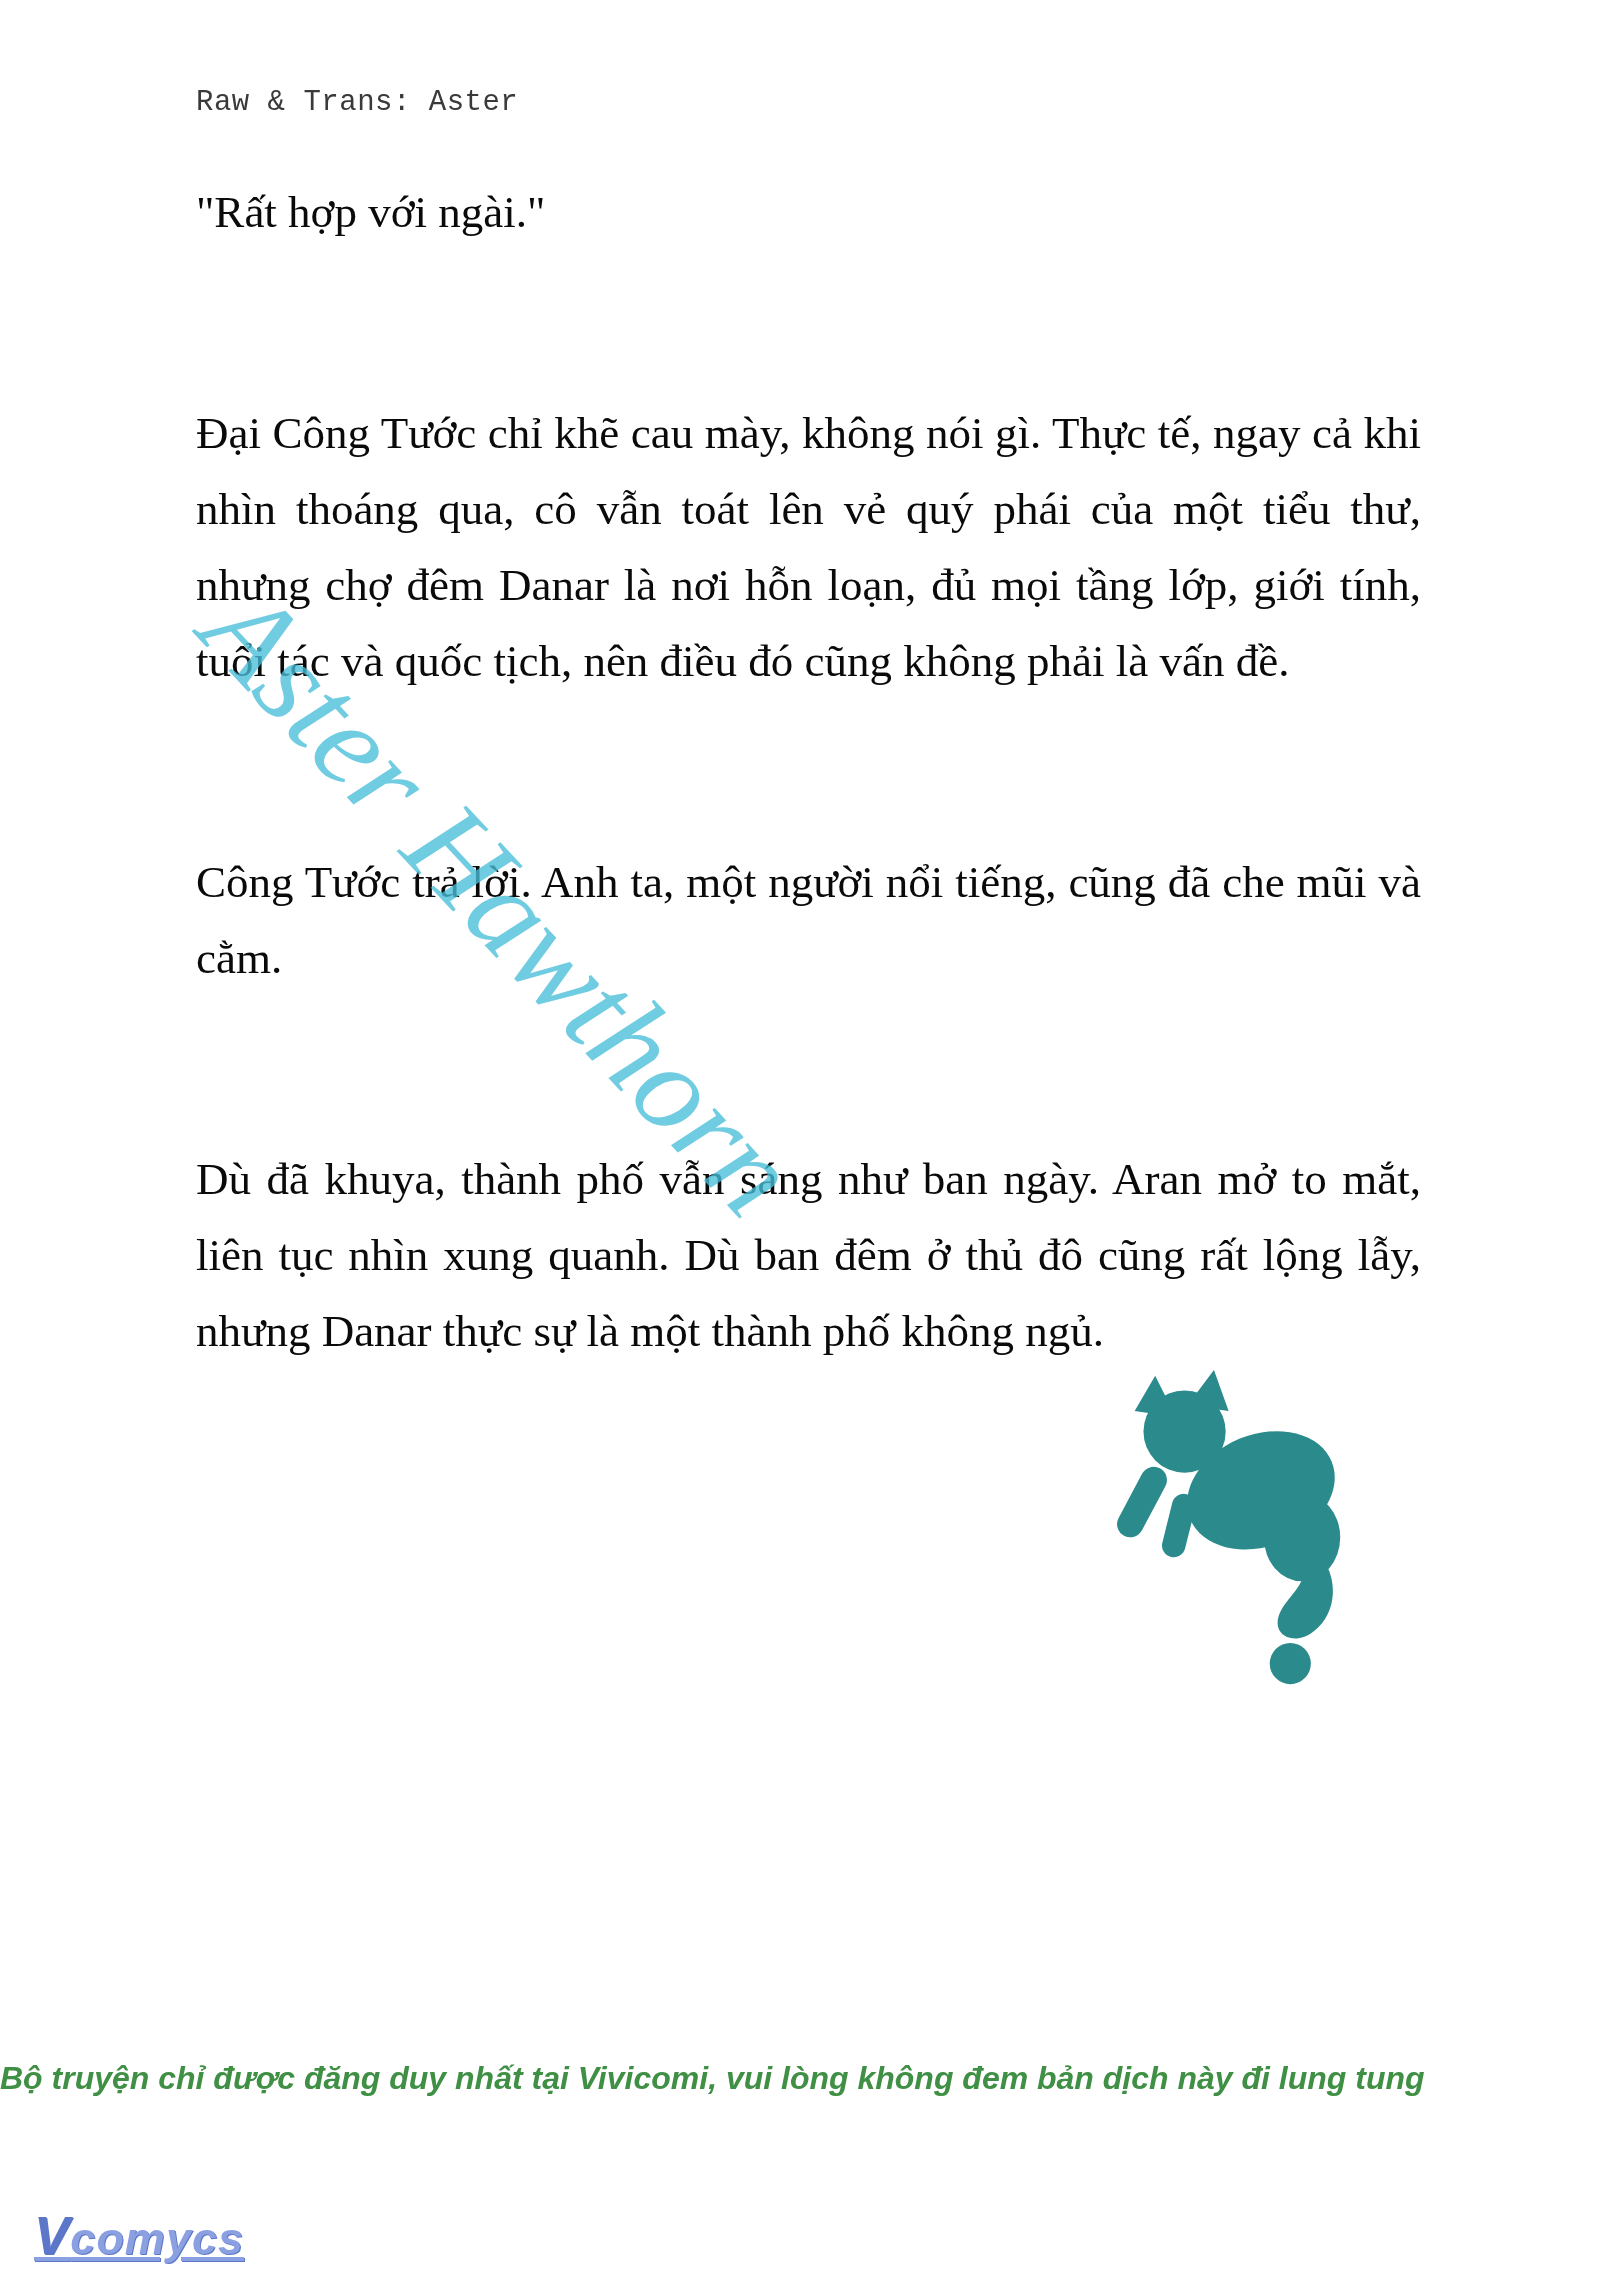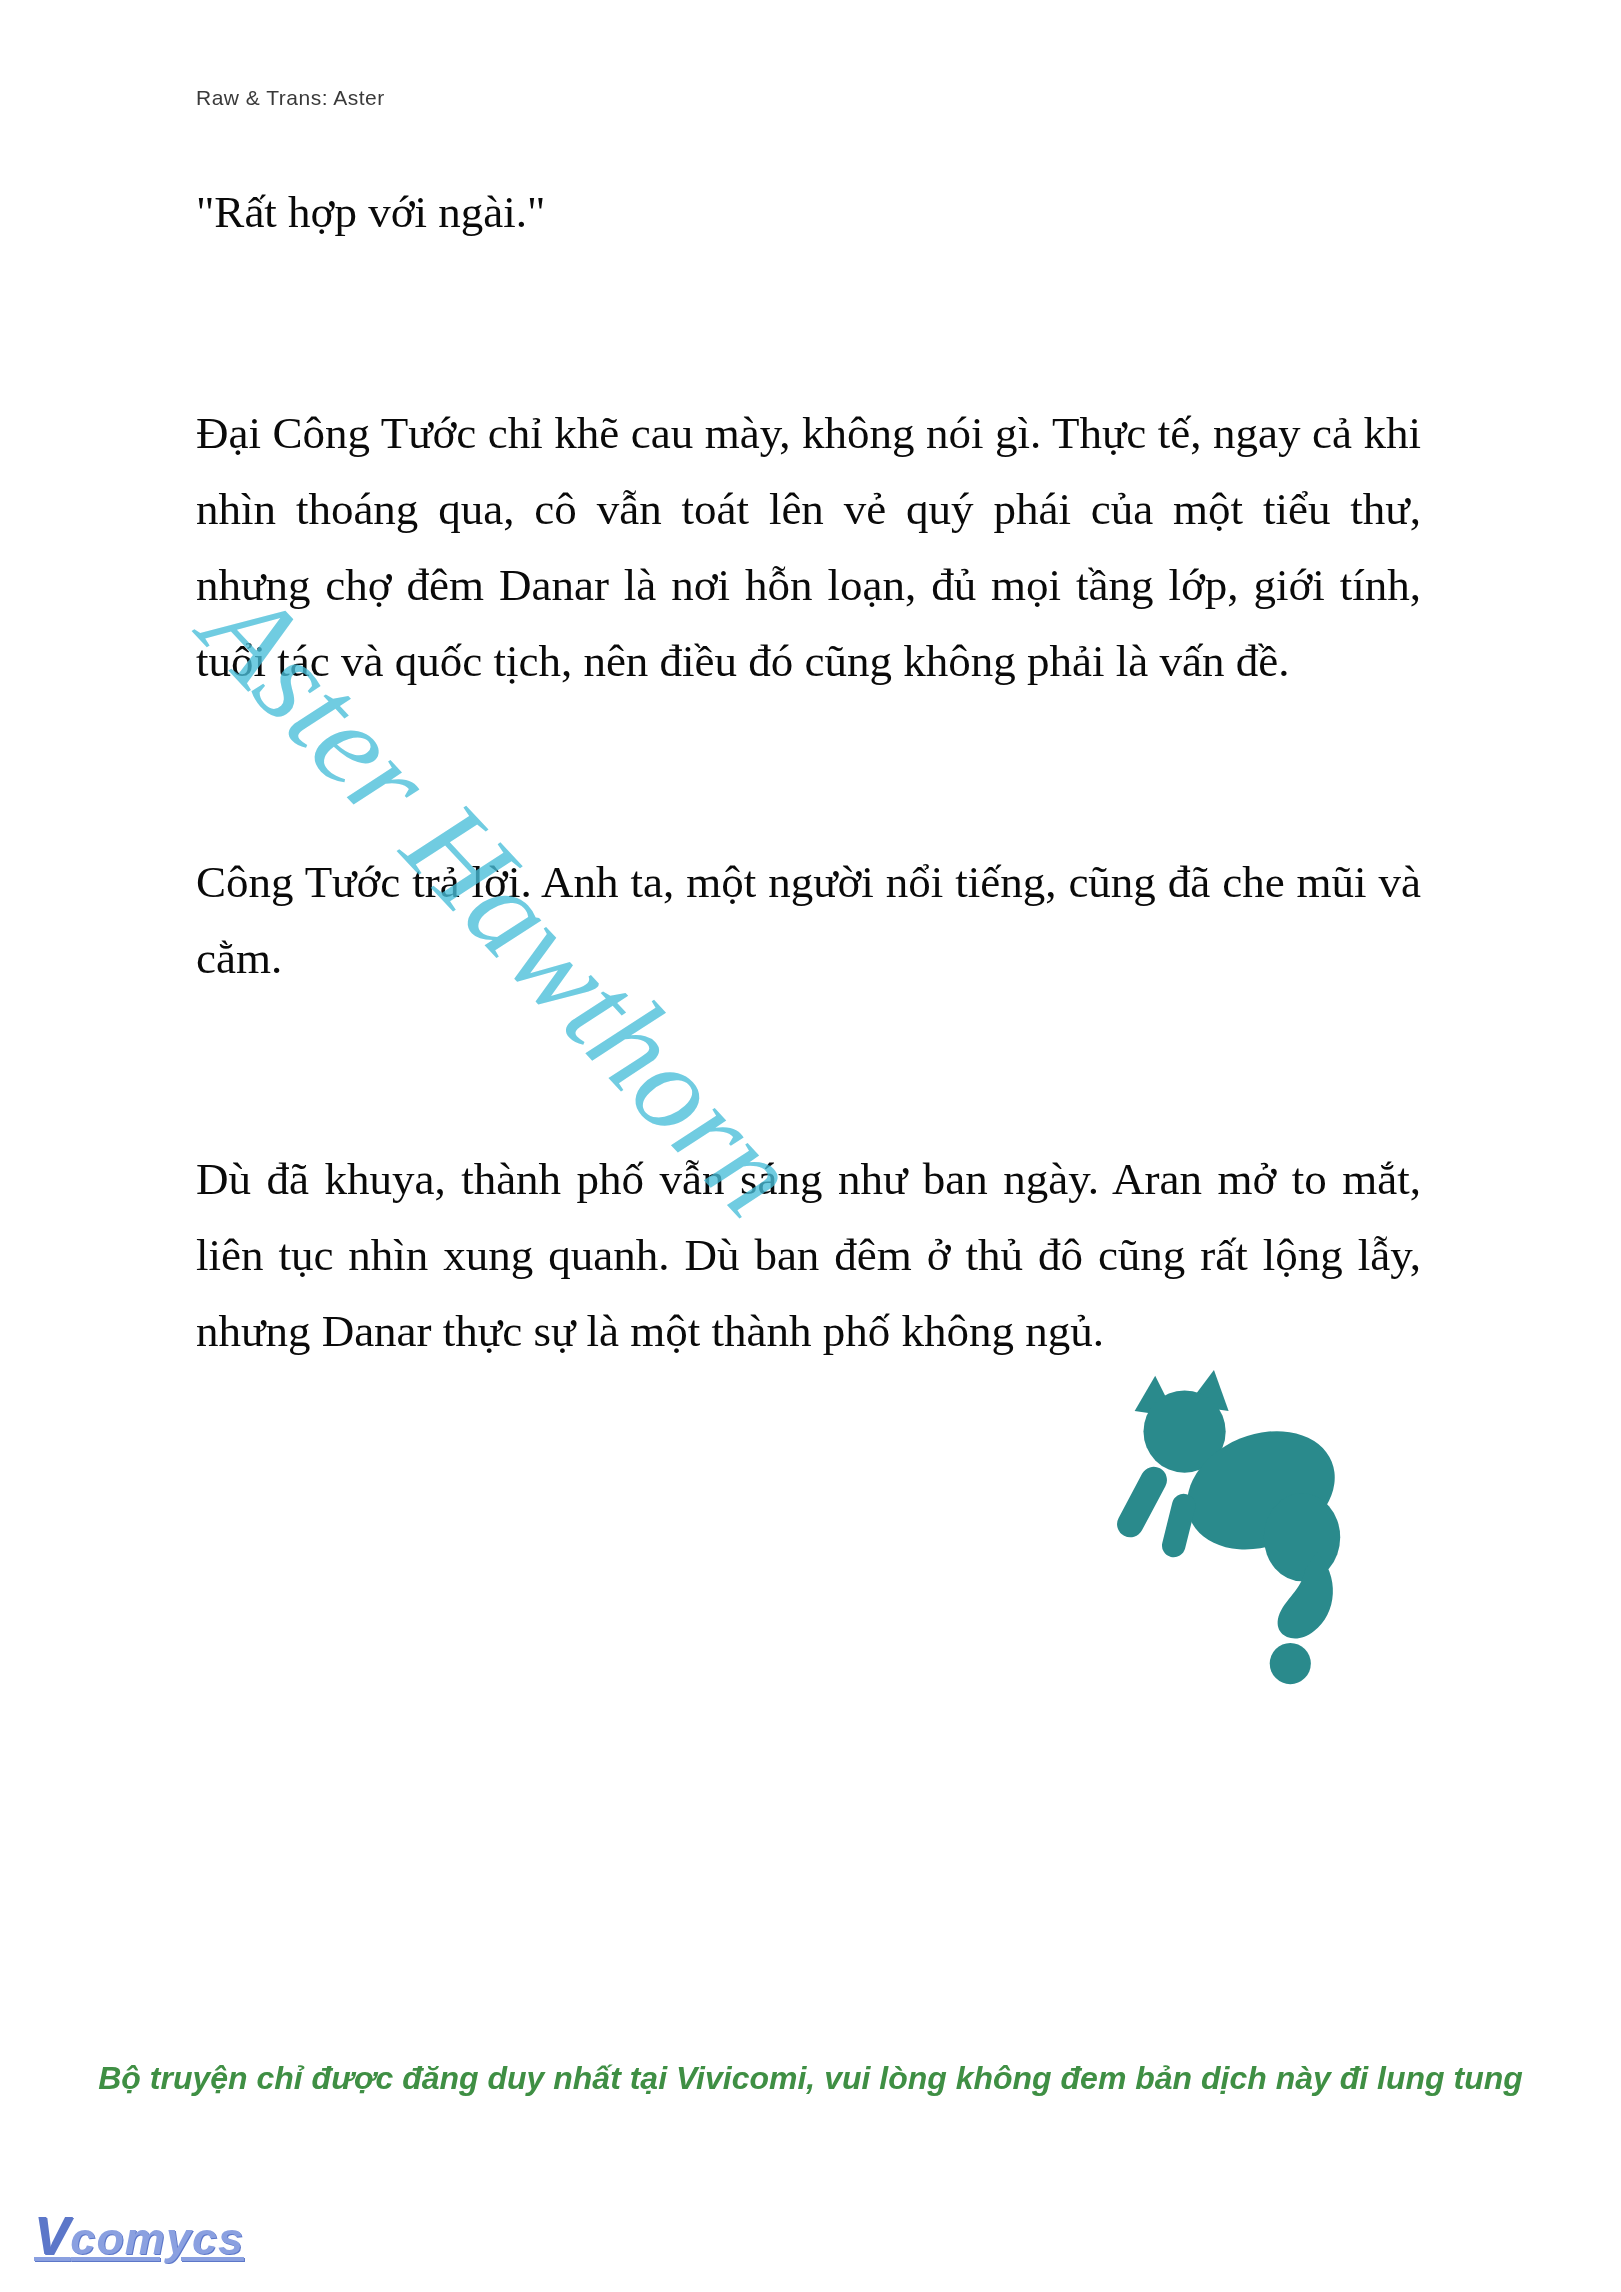--- a/index.html
+++ b/index.html
@@ -9,22 +9,22 @@
     height:2293px;
     margin:0 auto;
     background:#ffffff;
     overflow:hidden;
     font-family:"Liberation Serif", serif;
   }
   .header{
     position:absolute;
     left:196px;
     top:86px;
-    font-family:Liberation Sans, sans-serif;
-    font-size:21px;
+    font-family:Liberation Mono, monospace;
+    font-size:29px;
     color:#3a3a3a;
     letter-spacing:0.5px;
   }
   .body-text{
     position:absolute;
     left:196px;
     top:174px;
     width:1225px;
     color:#0a0a0a;
   }
@@ -54,21 +54,20 @@
     top:1367px;
     width:235px;
     height:323px;
     z-index:4;
   }
   .footer{
     position:absolute;
     left:0;
     top:2053px;
     width:100%;
-    text-align:center;
     font-family:"Liberation Sans", sans-serif;
     font-style:italic;
     font-weight:bold;
     color:#3f8f44;
   }
   .footer .f-line{
     font-size:32px;
     line-height:51px;
   }
   .logo{

